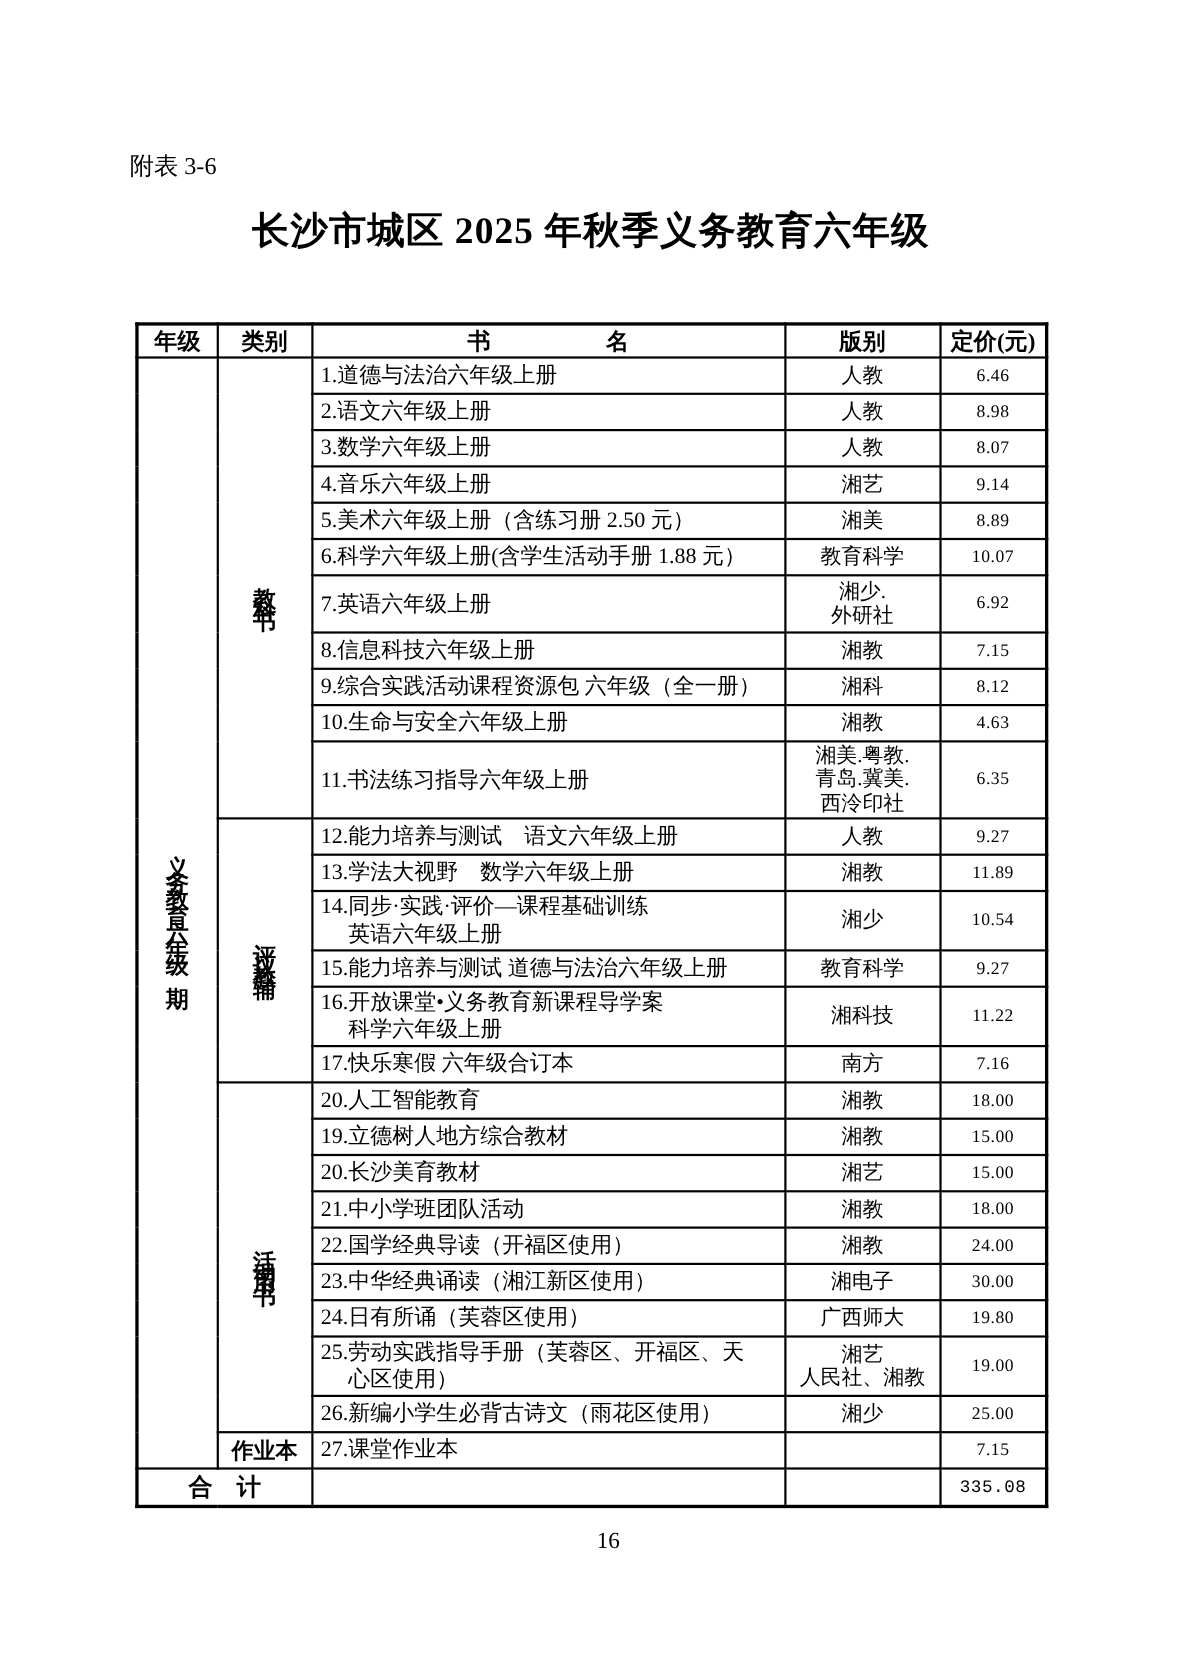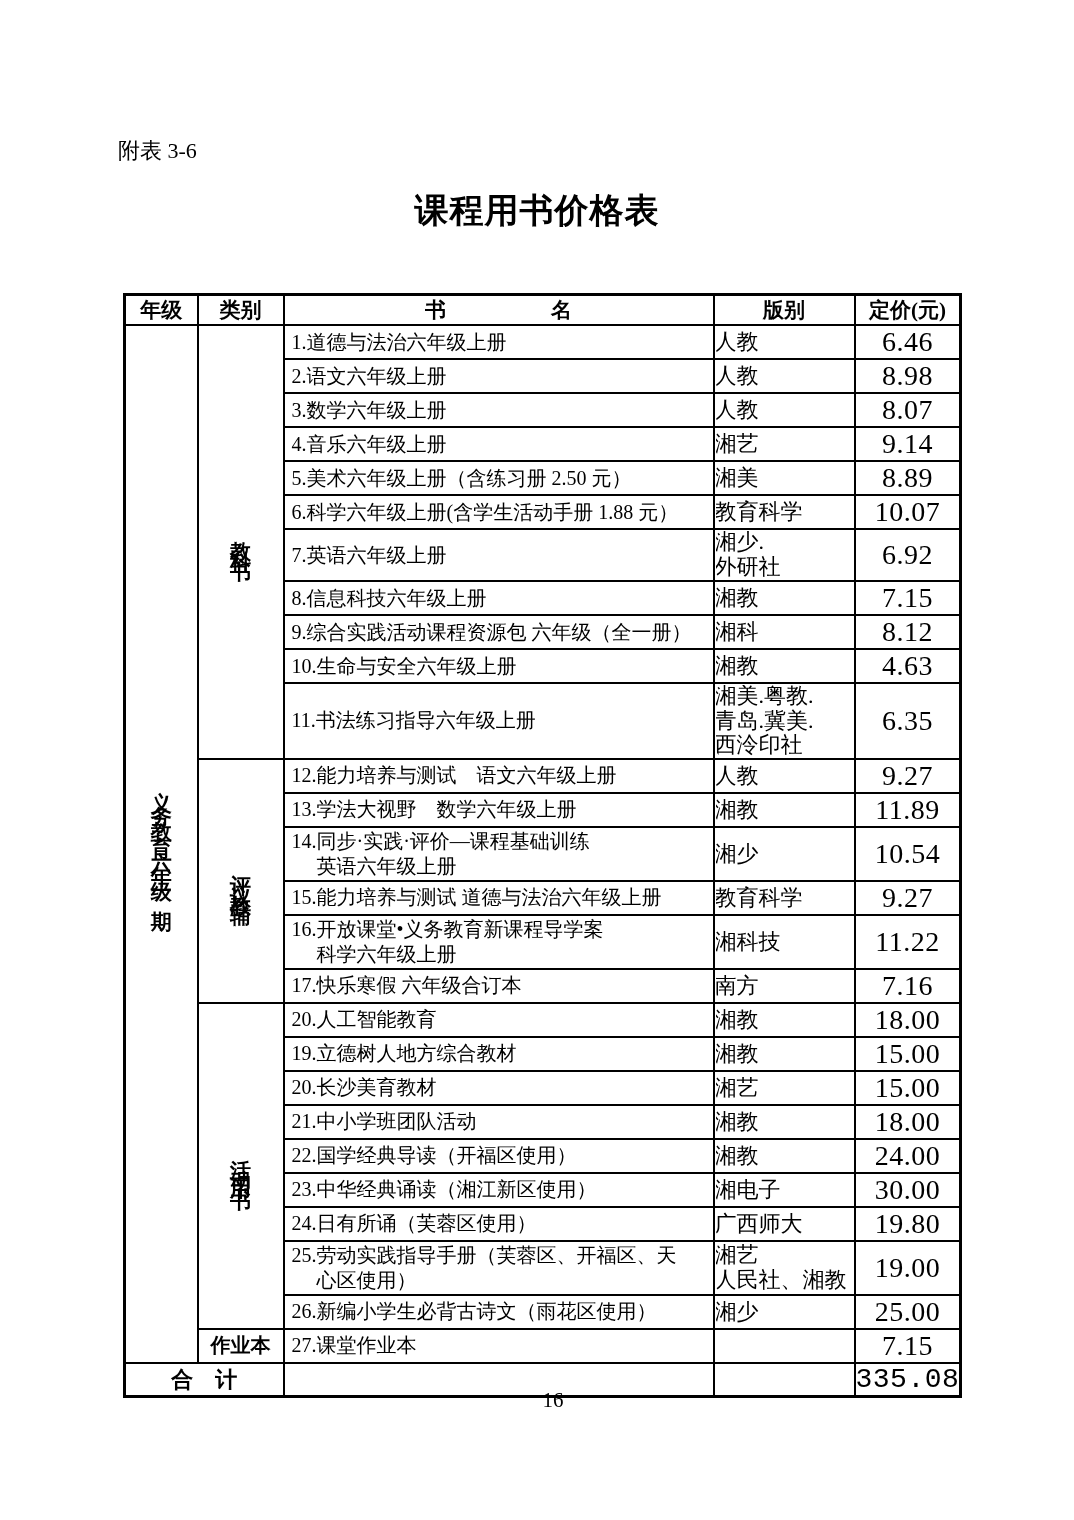--- a/index.html
+++ b/index.html
@@ -25,22 +25,22 @@
   td, th { border:2px solid #000; padding:0; overflow:hidden; }
   th { font-weight:bold; font-size:21px; text-align:center; white-space:pre; }
 
   tr.h { height:18px; }
   tr.s { height:33px; }
   tr.d { height:52px; }
   tr.t { height:70px; }
   tr.f { height:34px;font-family:Liberation Mono, monospace; }
 
   td.name  { text-align:left; padding:1px 4px 1px 7px; white-space:pre-line; line-height:1.25;border-radius:15px; }
-  td.pub   { white-space:pre-line; line-height:1.12; font-size:22px;border-radius:10px; }
-  td.price { text-align:center; font-size:28px; letter-spacing:0.5px; }
+  td.pub   { text-align:center; white-space:pre-line; line-height:1.12; font-size:19px;border-radius:10px; }
+  td.price { text-align:center; font-size:16px; letter-spacing:0.5px; }
 
   td.gradecell, td.catcell { text-align:center; vertical-align:middle; font-weight:bold; }
   .vert {
     display:inline-block;
     writing-mode:vertical-rl;
     text-orientation:upright;
     font-weight:bold;
   }
   .grade-v { letter-spacing:15px; font-size:21px; }
   .cat-v   { letter-spacing:10px; font-size:21px; }
@@ -51,21 +51,21 @@
   .pagenum { position:absolute; top:1388px; left:0; width:100%; text-align:center; font-size:21px;margin-left:16px; }
 </style>
 </head>
 <body>
 
 <div class="page">
 
   <div class="annex">附表 3-6</div>
 
   <div class="title-block">
-    <div class="title-line">课程用书价格表</div>
+    <div class="title-line">长沙市城区 2025 年秋季义务教育六年级</div>
   </div>
 
   <table class="price-table">
     <colgroup>
       <col style="width:73px">
         <col style="width:86px">
         <col style="width:430px">
         <col style="width:141px">
         <col style="width:97px">
     </colgroup>

